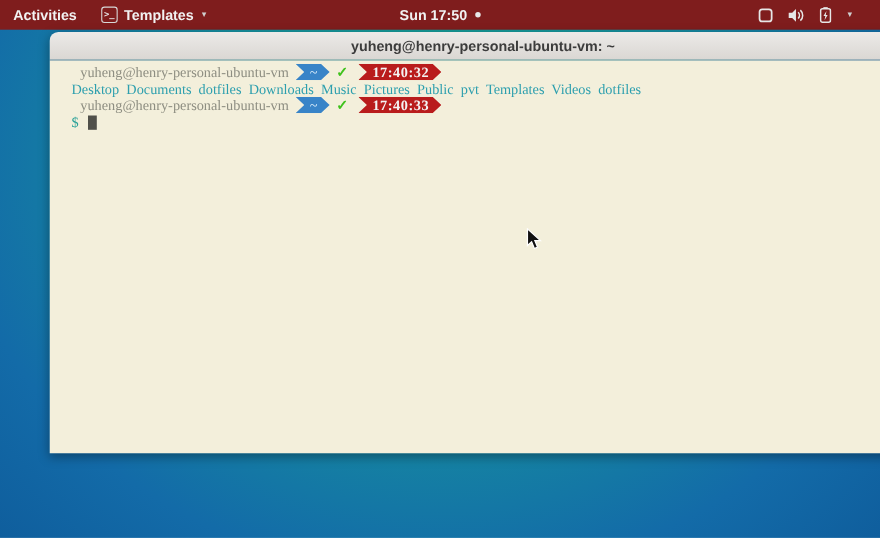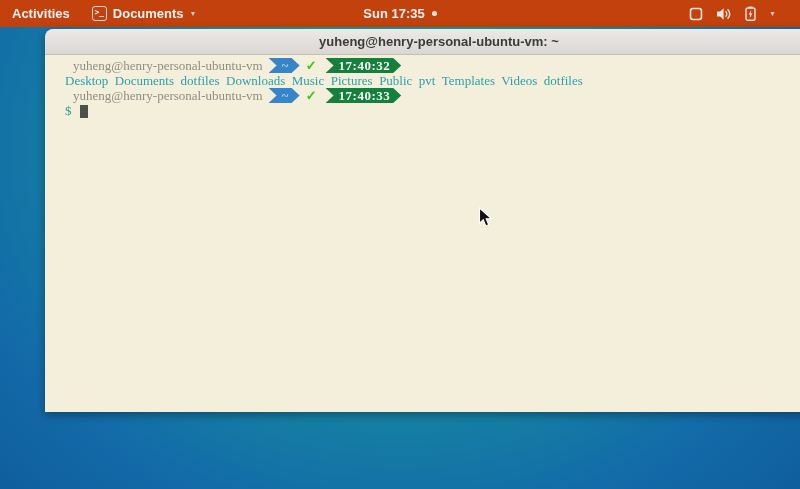--- a/index.html
+++ b/index.html
@@ -8,21 +8,21 @@
 
   
   .desktop {
     position:absolute; inset:0;
     background: radial-gradient(ellipse at 50% 30%, #18ab8e 0%, #16909f 40%, #136ba8 78%, #0f5e9d 100%);
   }
 
   
   .topbar {
     position:absolute; top:0; left:0; width:800px; height:27px;
-    background:#c2410c; color:#f2f2f2;
+    background:#7f1d1d; color:#f2f2f2;
     display:flex; align-items:center;
     font-size:13px; font-weight:600;
   }
   .activities { padding:0 12px; height:100%; display:flex; align-items:center; cursor:pointer; }
   .appmenu { display:flex; align-items:center; gap:6px; padding:0 10px; height:100%; cursor:pointer; }
   .appicon {
     width:15px; height:15px; border:1px solid #d8d8d8; border-radius:3px;
     font-size:8px; line-height:12px; text-align:center; color:#e8e8e8;
     font-family:"DejaVu Sans Mono", monospace;
   }
@@ -67,21 +67,21 @@
   }
   .term-line { height:15px; white-space:pre; }
   .prompt-line { display:flex; align-items:stretch; }
   .userhost { color:#8e8e82; padding-left:8px; }
   .pl-seg {
     display:inline-block; height:15px; line-height:15px;
     padding:0 11px 0 13px; margin-left:6px;
     clip-path:polygon(0 0, calc(100% - 8px) 0, 100% 50%, calc(100% - 8px) 100%, 0 100%, 8px 50%);
   }
   .pl-path { background:#3884c8; color:#d8ecfa; }
-  .pl-time { background:#15803d; color:#f4f4f4; font-weight:700; letter-spacing:0.5px; }
+  .pl-time { background:#b91c1c; color:#f4f4f4; font-weight:700; letter-spacing:0.5px; }
   .check { color:#3fc21c; font-weight:700; margin:0 3px 0 6px; }
   .dollar { color:#2aa198; }
   .cmd { color:#7f8c1e; }
   .ls-output { color:#2d9fae; }
   .cursor-block {
     display:inline-block; width:8px; height:13px; background:#50504a;
     vertical-align:text-bottom; margin-left:8px;
   }
 
   .mouse-cursor { position:absolute; left:478px; top:207px; pointer-events:none; }
@@ -89,27 +89,27 @@
 </head>
 <body>
 
 <div class="desktop"></div>
 
 <div class="topbar">
   <div class="activities">Activities</div>
 
   <div class="appmenu">
     <span class="appicon">&gt;_</span>
-    <span>Documents</span>
+    <span>Templates</span>
     <span class="menu-caret">▼</span>
   </div>
 
   <div class="clock-wrap">
     <span class="clk">
-      <span>Sun 17:35</span>
+      <span>Sun 17:50</span>
       <span class="notif-dot"></span>
     </span>
   </div>
 
   <div class="tray">
     <svg width="14" height="14" viewBox="0 0 14 14">
       <rect x="1.5" y="1.5" width="11" height="11" rx="2.5" fill="none" stroke="#e6e6e6" stroke-width="1.6"></rect>
     </svg>
     <svg width="16" height="14" viewBox="0 0 16 14">
       <polygon points="1,4.6 4.2,4.6 7.6,1.2 7.6,12.8 4.2,9.4 1,9.4" fill="#e6e6e6"></polygon>

